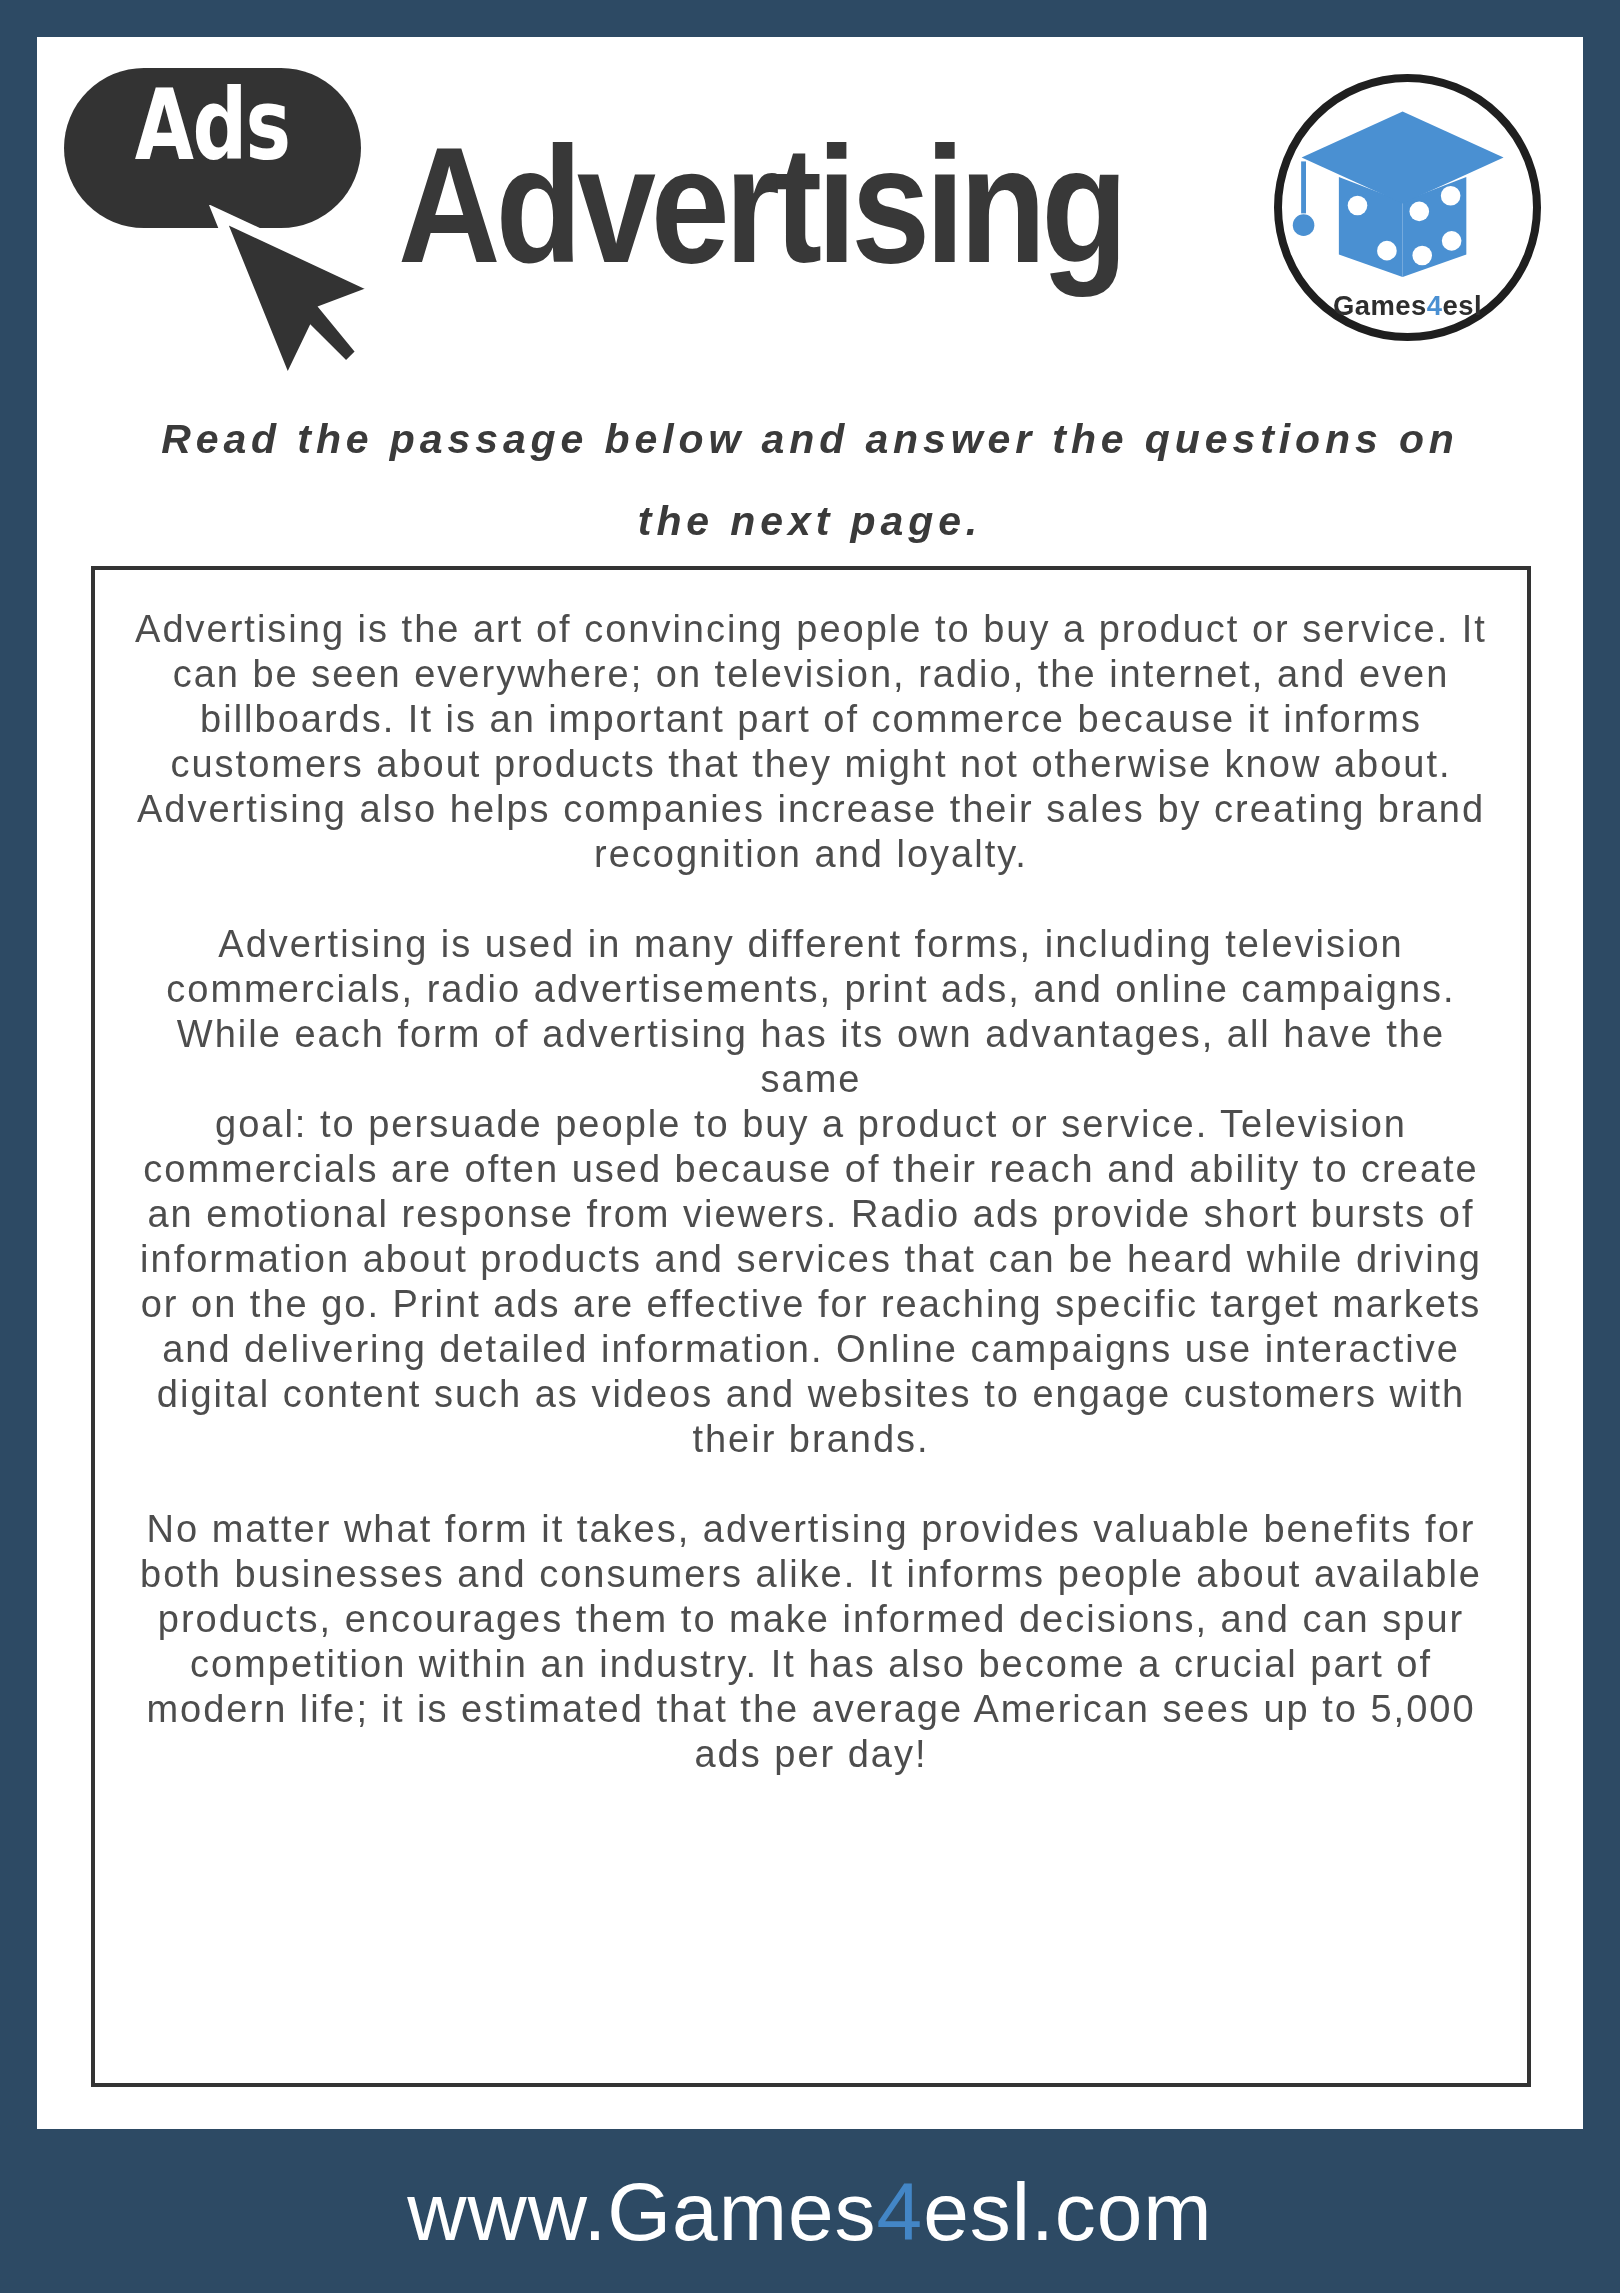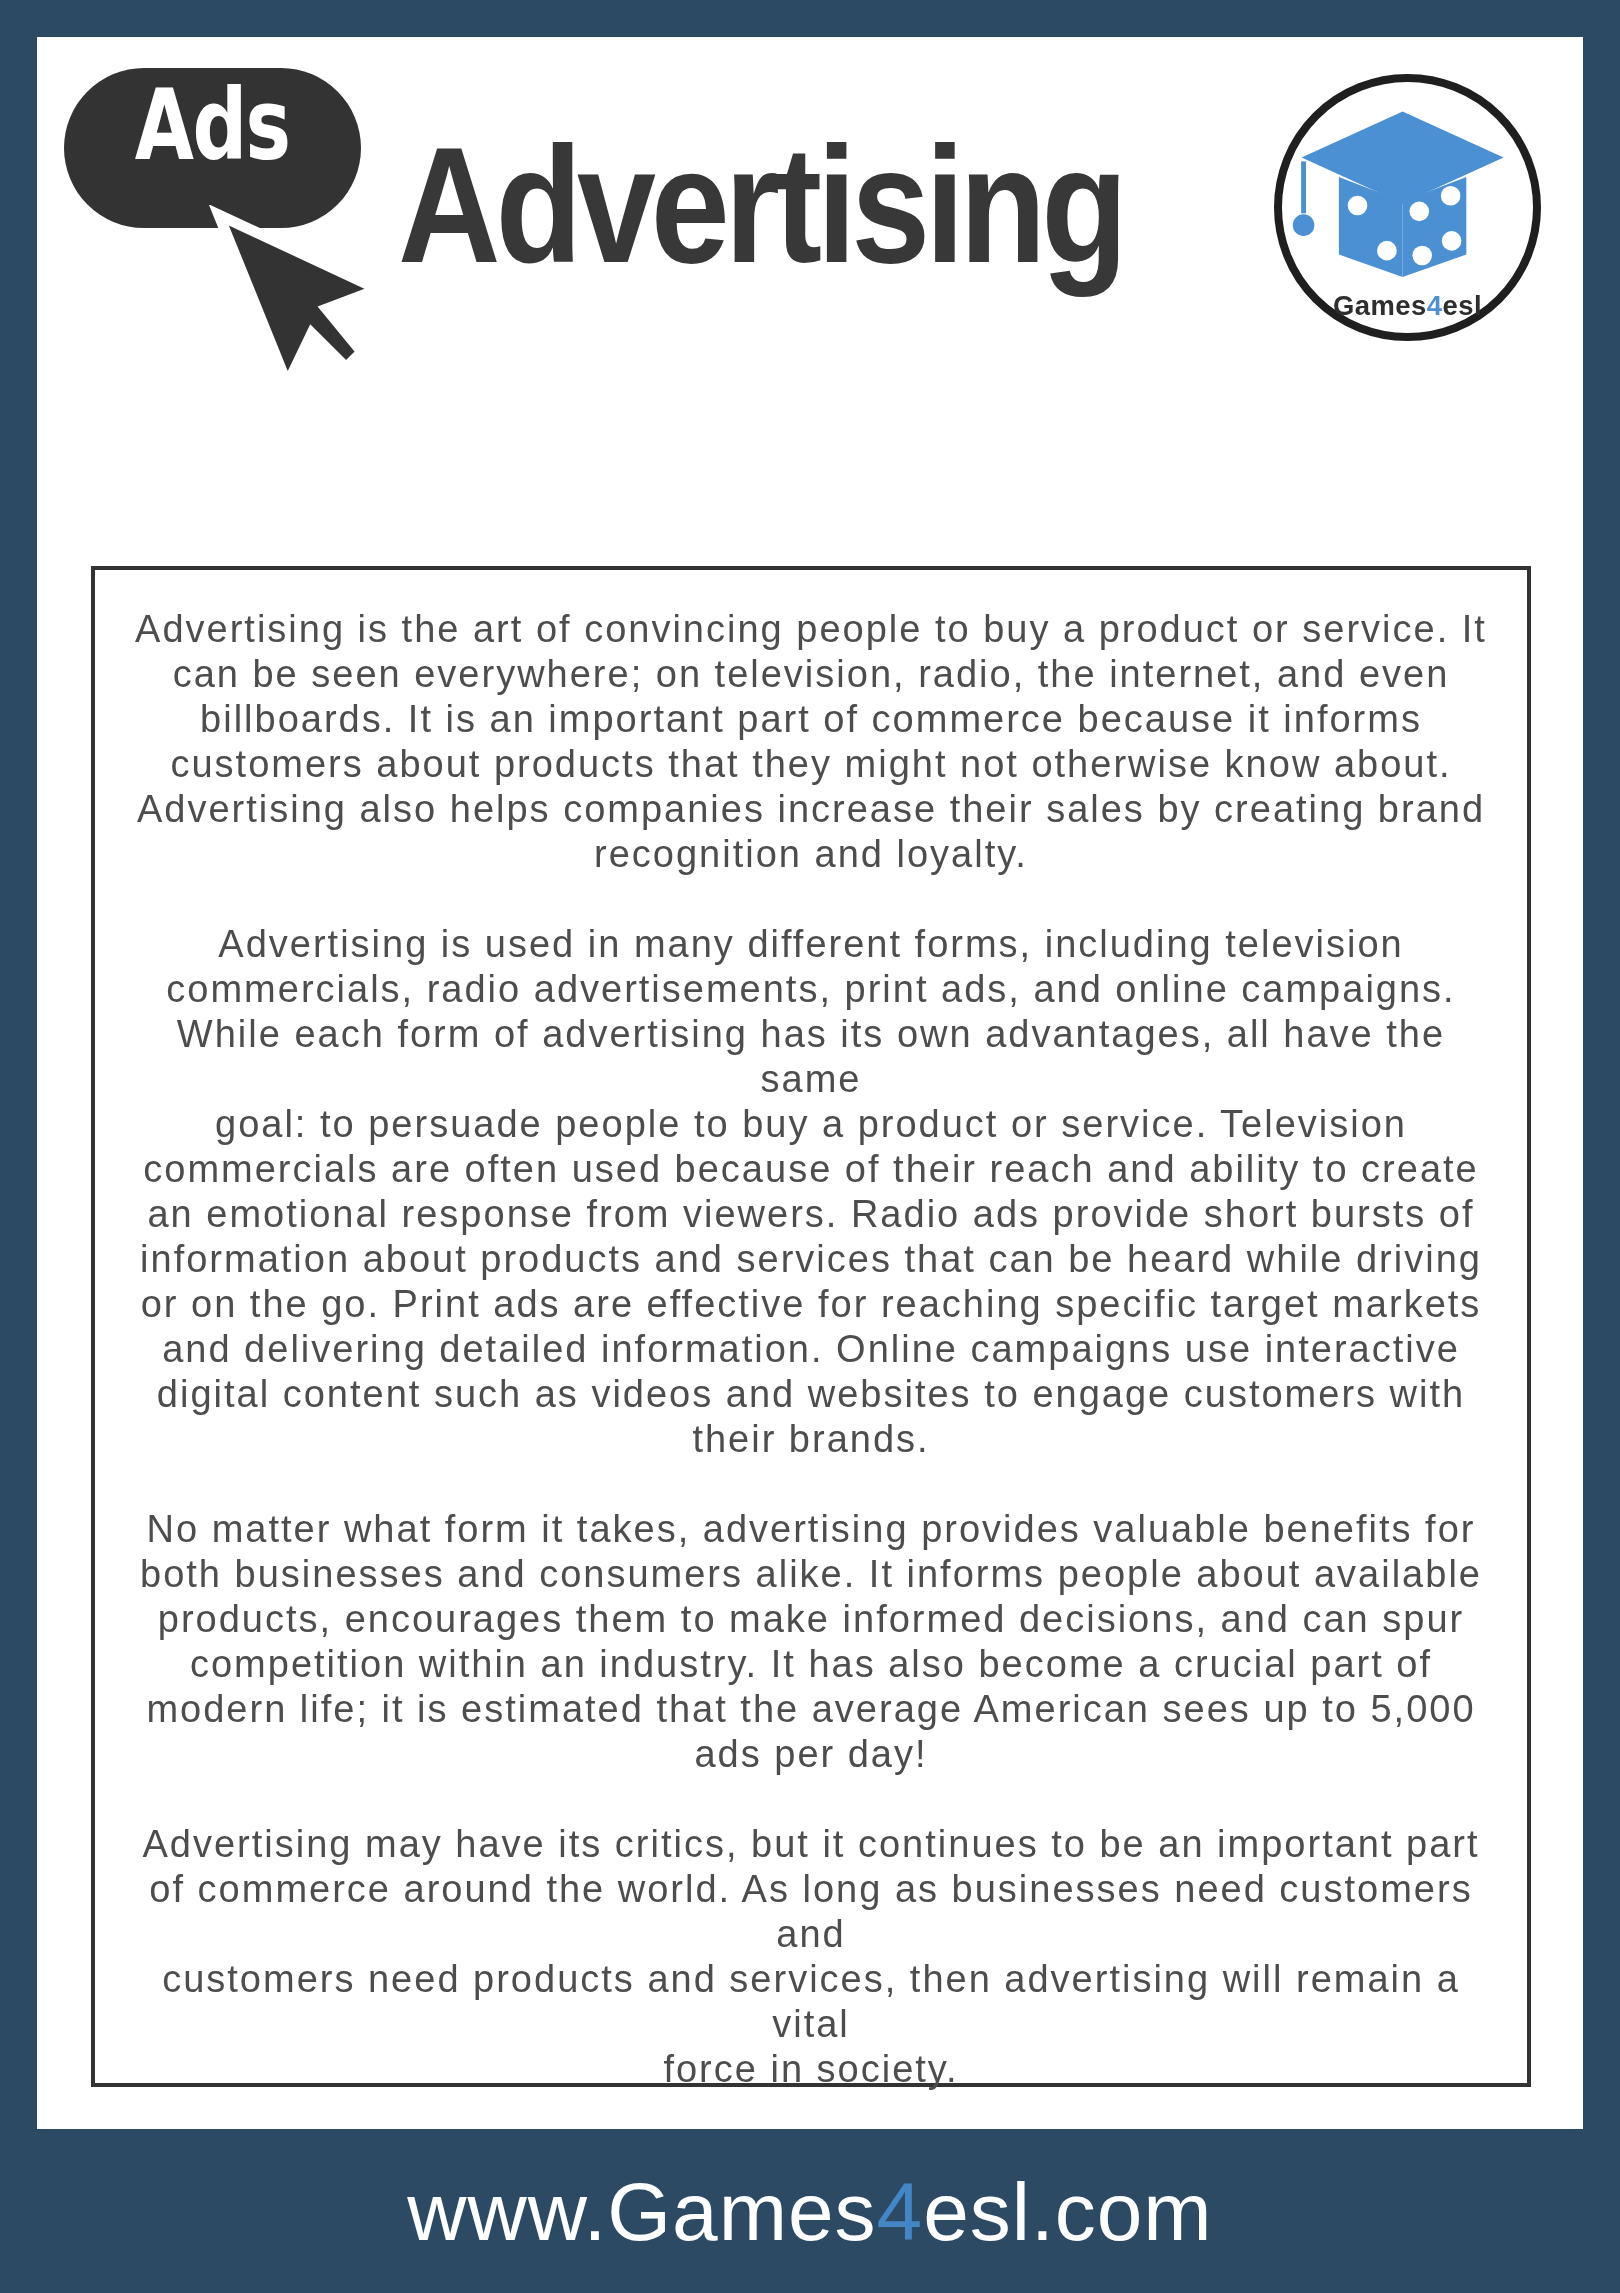--- a/index.html
+++ b/index.html
@@ -122,20 +122,22 @@
       <polygon points="131,44 234,91 131,138 28,91" fill="#4a90d2"></polygon>
 
       <line x1="30" y1="95" x2="30" y2="148" stroke="#4a90d2" stroke-width="5"></line>
       <circle cx="30" cy="160" r="11" fill="#4a90d2"></circle>
     </svg>
     <div class="brand-text">
       <span>Games</span><span class="accent-blue">4</span><span>esl</span>
     </div>
   </div>
 
+  <p class="instruction">Read the passage below and answer the questions on
+the next page.</p>
 
   <div class="passage-box">
     <p>Advertising is the art of convincing people to buy a product or service. It
 can be seen everywhere; on television, radio, the internet, and even
 billboards. It is an important part of commerce because it informs
 customers about products that they might not otherwise know about.
 Advertising also helps companies increase their sales by creating brand
 recognition and loyalty.</p>
     <p>Advertising is used in many different forms, including television
 commercials, radio advertisements, print ads, and online campaigns.
@@ -147,24 +149,20 @@
 or on the go. Print ads are effective for reaching specific target markets
 and delivering detailed information. Online campaigns use interactive
 digital content such as videos and websites to engage customers with
 their brands.</p>
     <p>No matter what form it takes, advertising provides valuable benefits for
 both businesses and consumers alike. It informs people about available
 products, encourages them to make informed decisions, and can spur
 competition within an industry. It has also become a crucial part of
 modern life; it is estimated that the average American sees up to 5,000
 ads per day!</p>
-    <p>Advertising may have its critics, but it continues to be an important part
-of commerce around the world. As long as businesses need customers and
-customers need products and services, then advertising will remain a vital
-force in society.</p>
   </div>
 
 </div>
 
 <div class="footer">
   <span><span>www.Games</span><span class="accent-blue">4</span><span>esl.com</span></span>
 </div>
 
 
 </body></html>

